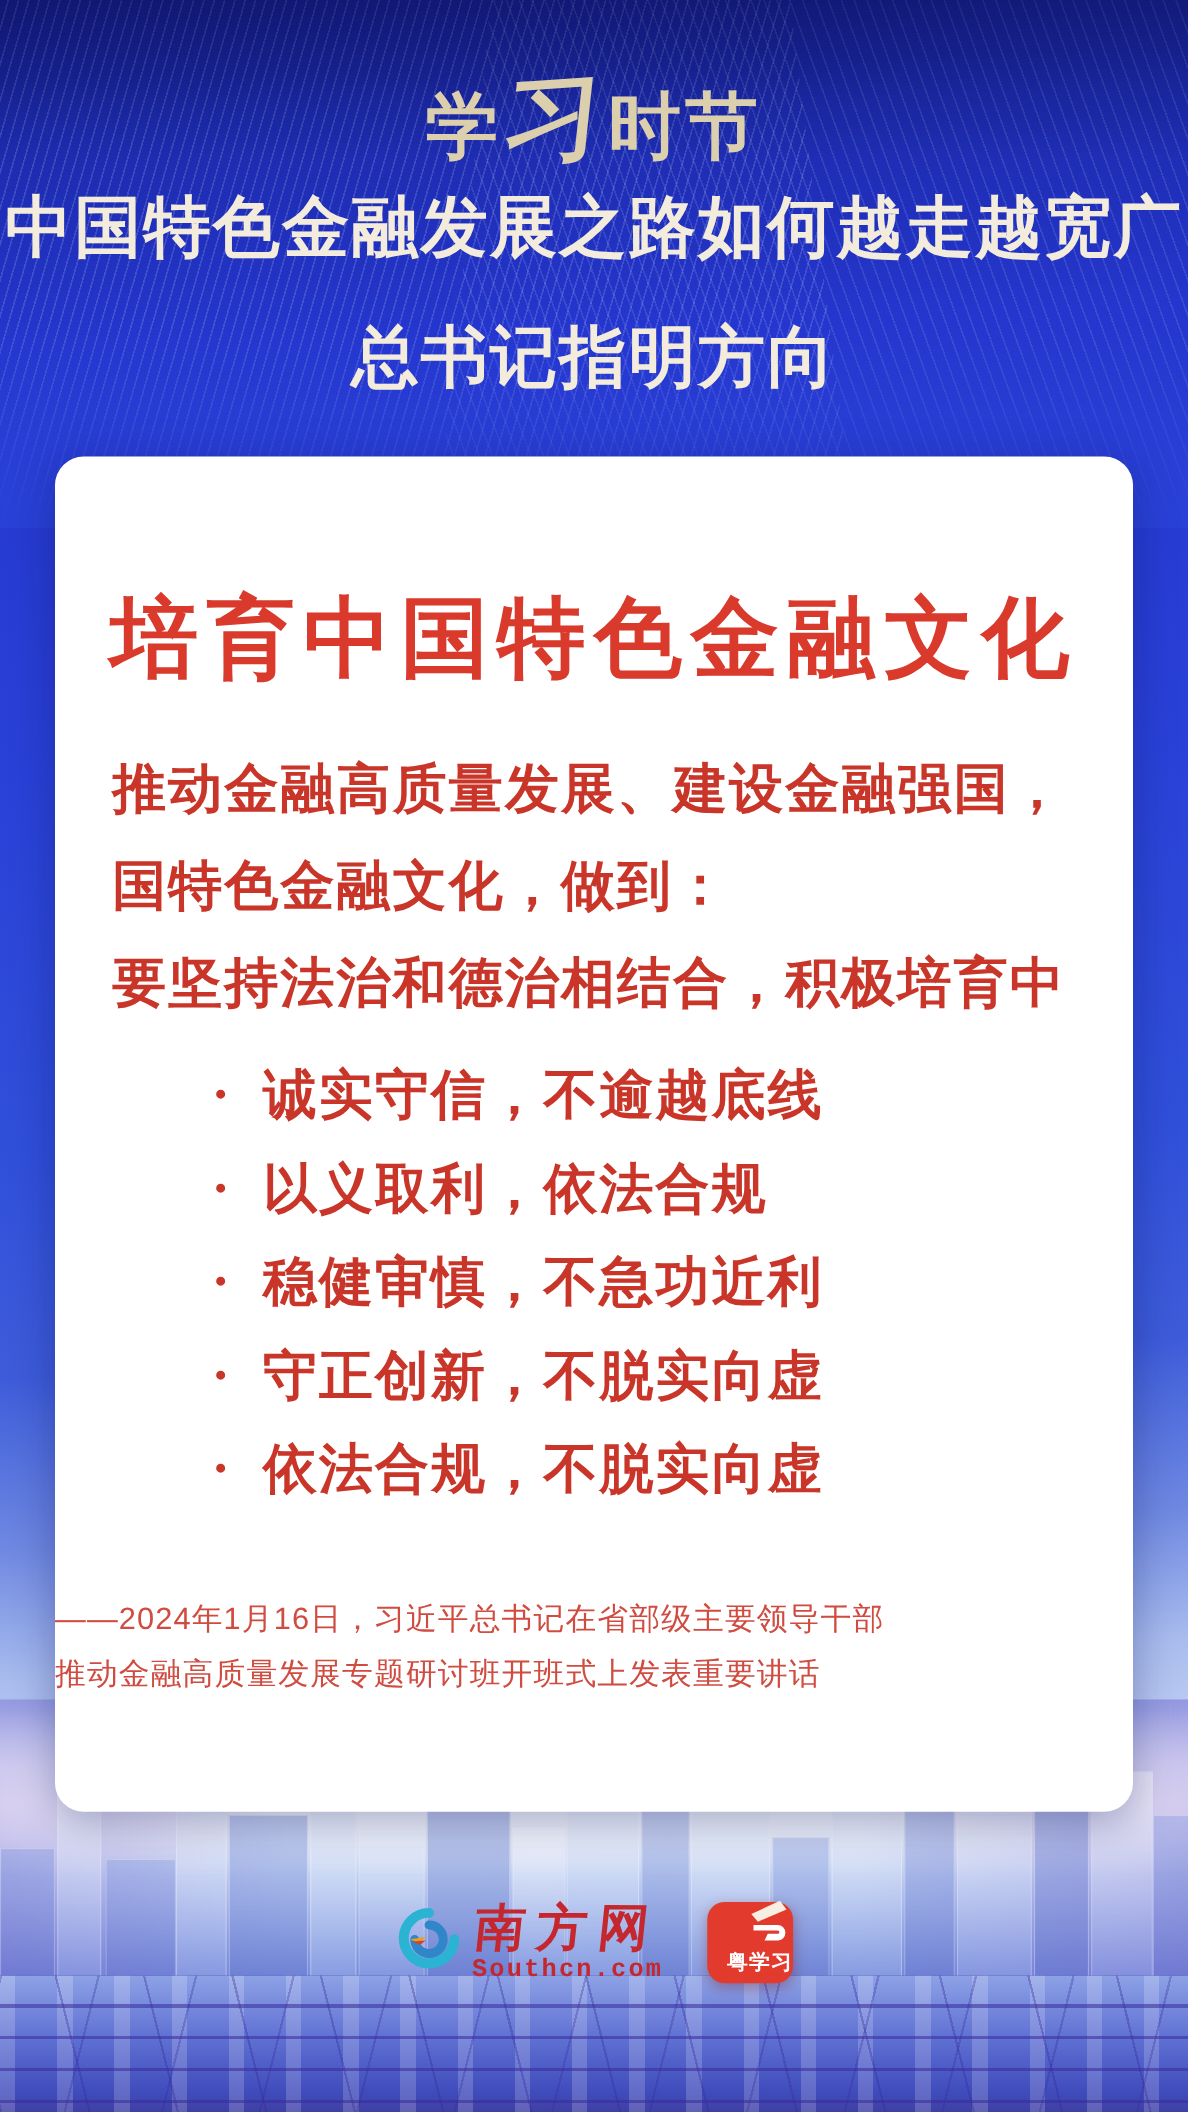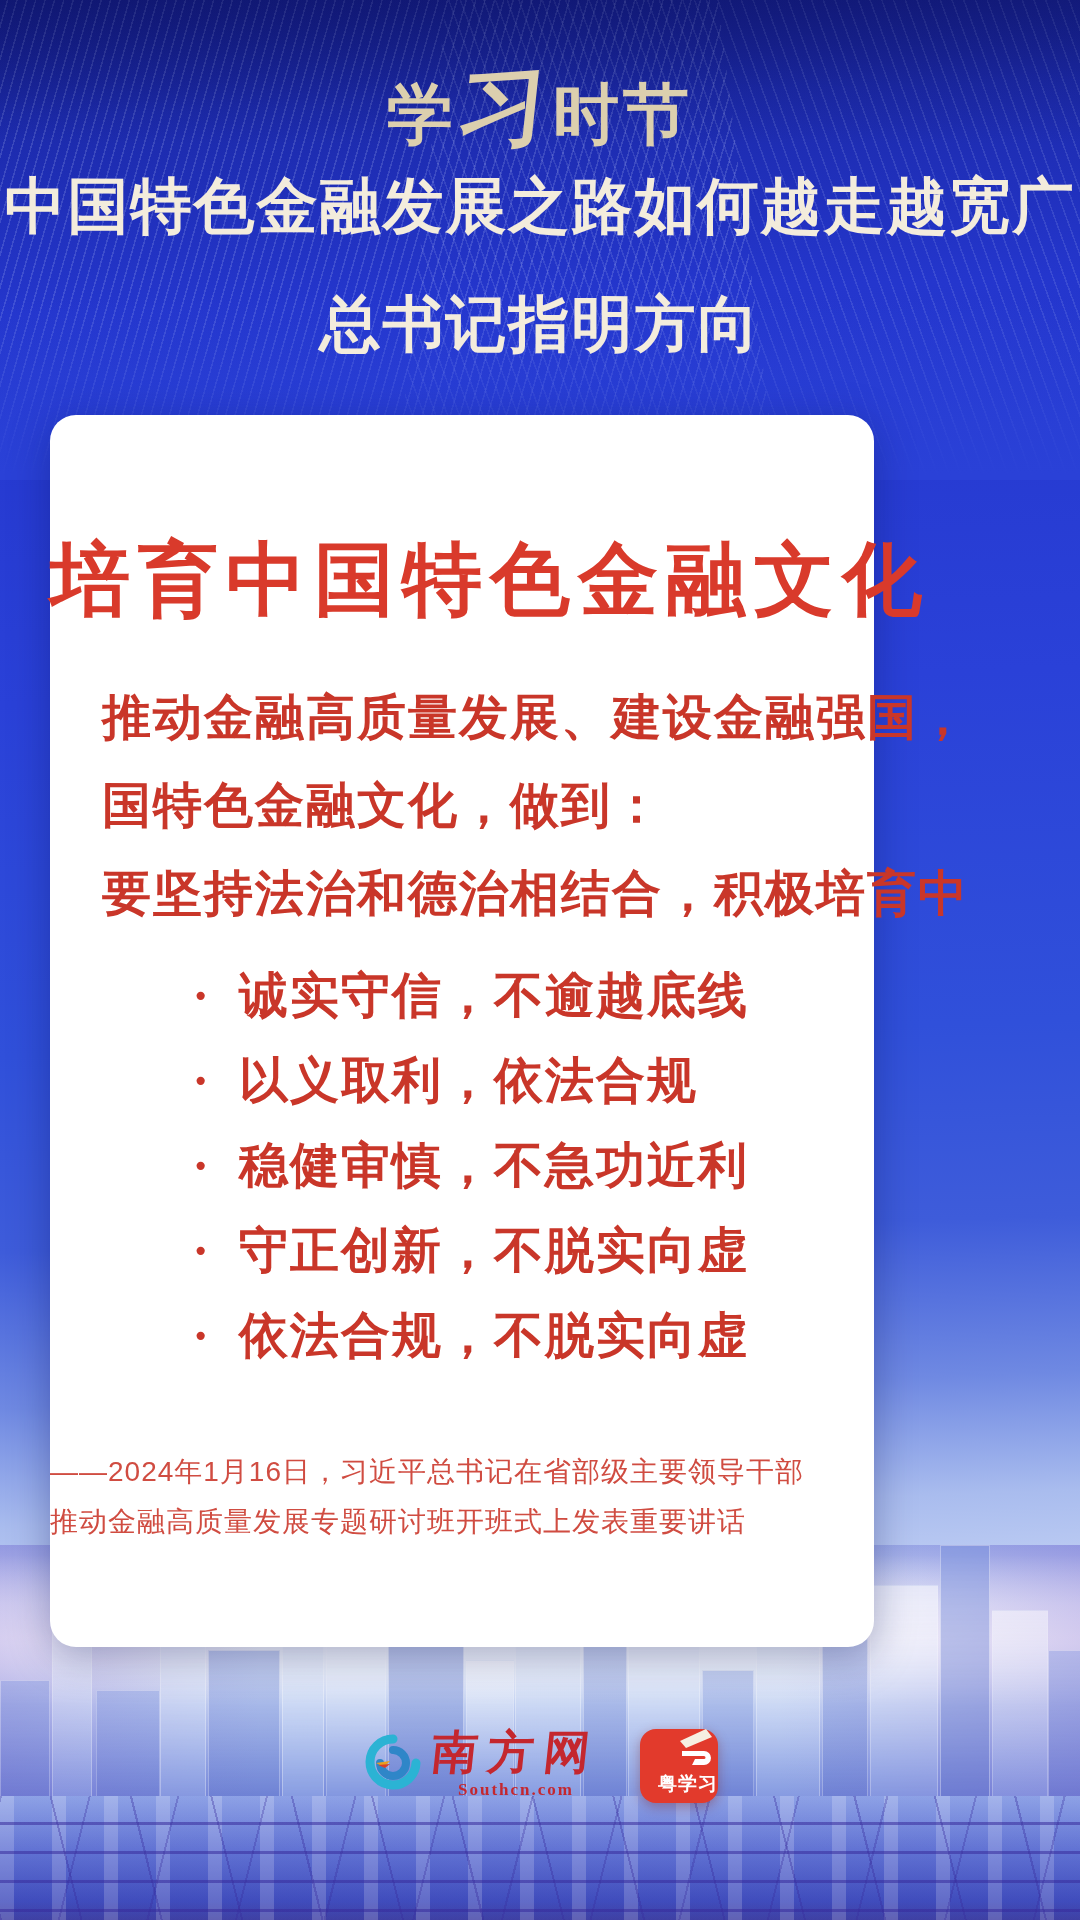--- a/index.html
+++ b/index.html
@@ -30,21 +30,21 @@
   .brand-xi{font-size:88px;display:inline-block;transform:skewX(-10deg) rotate(-4deg);
     font-family:"DejaVu Serif",serif;font-weight:bold;margin:0 2px;}
   .brand-rest{font-size:66px;}
   
   .title{position:absolute;left:0;width:100%;text-align:center;font-weight:800;
     color:var(--title-cream,#f3ecdc);font-family:"DejaVu Sans",sans-serif;
     letter-spacing:2px;white-space:nowrap;}
   .title.line1{top:166px;font-size:61px;}
   .title.line2{top:254px;font-size:61px;margin-top:30px;}
   
-  .card{position:absolute;left:50px;top:415px;width:824px;height:1232px;
+  .card{position:absolute;left:50px;top:415px;width:980px;height:1232px;
     background:#ffffff;border-radius:26px;box-shadow:0 10px 40px rgba(10,16,90,.35);}
   .card-heading{position:absolute;top:112px;left:0;width:100%;text-align:center;
     font-size:80px;font-weight:900;color:var(--heading-red,#d93a2b);
     letter-spacing:8px;font-family:"DejaVu Sans",sans-serif;white-space:nowrap;}
   .card-paragraph{position:absolute;top:258px;left:52px;width:880px;
     font-family:"DejaVu Serif",serif;font-weight:700;
     font-size:49px;line-height:88px;letter-spacing:2px;
     color:var(--body-red,#c93629);}
   .para-line{white-space:nowrap;}
   .bullet-list{position:absolute;top:538px;left:143px;}
@@ -79,22 +79,22 @@
     background:
       repeating-linear-gradient(76deg,rgba(55,42,155,.35) 0 2px,transparent 2px 78px),
       repeating-linear-gradient(104deg,rgba(55,42,155,.30) 0 2px,transparent 2px 86px);}
   
   .footer{position:absolute;top:1718px;left:0;width:100%;height:96px;
     display:flex;justify-content:center;align-items:center;gap:40px;}
   .southcn{display:flex;align-items:center;gap:8px;}
   .southcn-text{display:flex;flex-direction:column;align-items:center;}
   .southcn-name{font-size:46px;font-weight:bold;color:var(--southcn-red,#c4272e);
     font-family:"DejaVu Serif",serif;letter-spacing:10px;transform:skewX(-6deg);line-height:48px;}
-  .southcn-domain{font-size:17px;font-weight:bold;color:var(--southcn-red,#c4272e);
-    letter-spacing:2px;font-family:Liberation Serif, serif;line-height:28px;}
+  .southcn-domain{font-size:23px;font-weight:bold;color:var(--southcn-red,#c4272e);
+    letter-spacing:2px;font-family:Liberation Mono, monospace;line-height:28px;}
   .yxx-app{width:78px;height:74px;background:var(--app-red,#e23a2c);border-radius:16px;
     display:flex;flex-direction:column;align-items:flex-end;justify-content:flex-end;
     box-shadow:0 4px 12px rgba(120,20,20,.35);}
   .yxx-name{font-size:19px;font-weight:bold;color:#ffffff;margin-bottom:6px;
     letter-spacing:1px;font-family:"DejaVu Sans",sans-serif;white-space:nowrap;}
 </style>
 </head>
 <body>
 
 <div class="poster">

